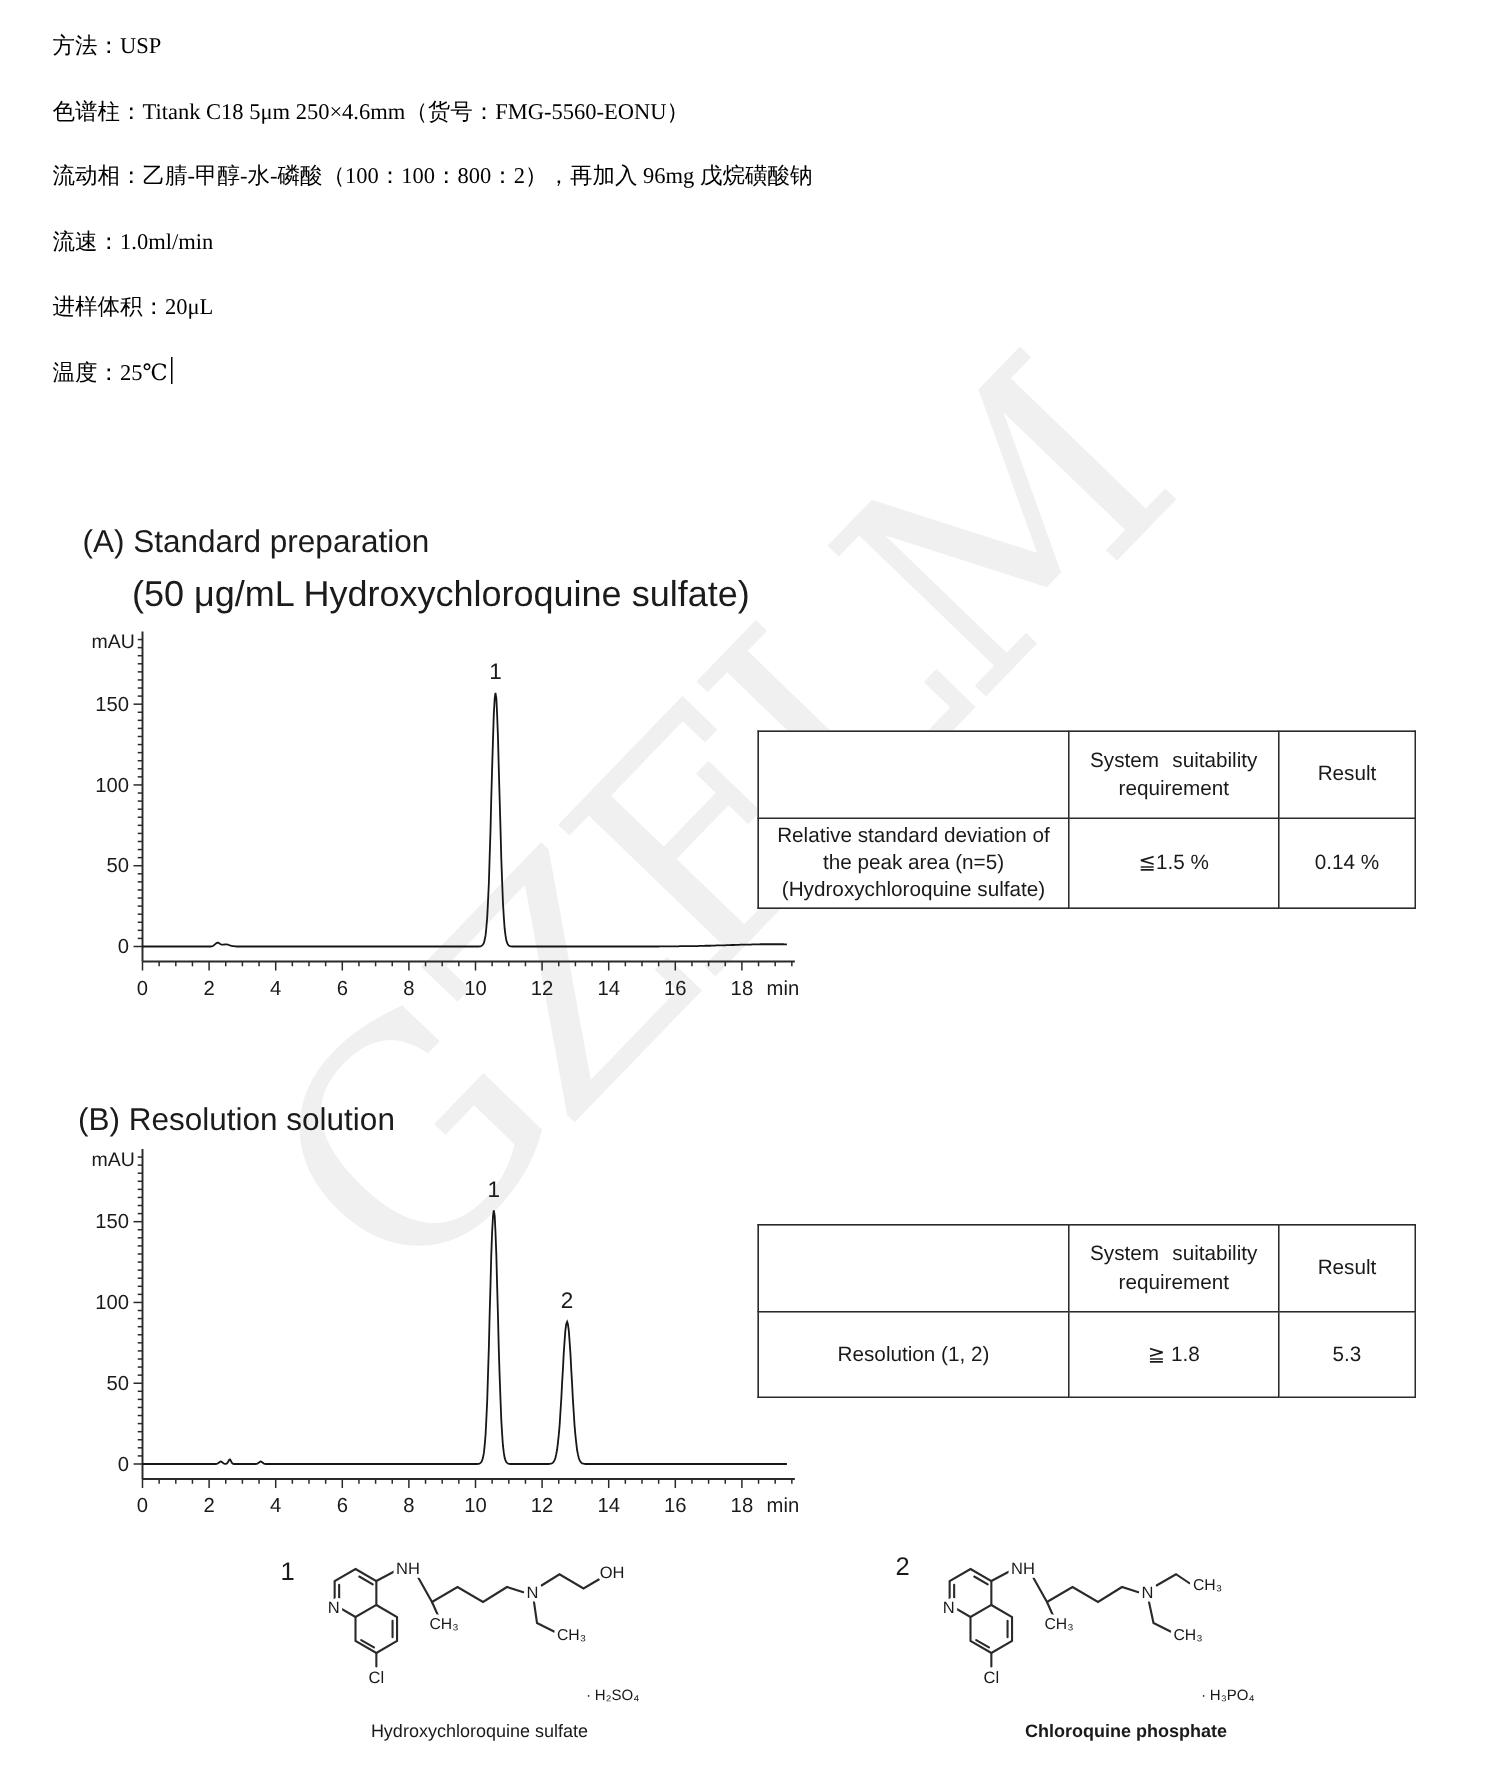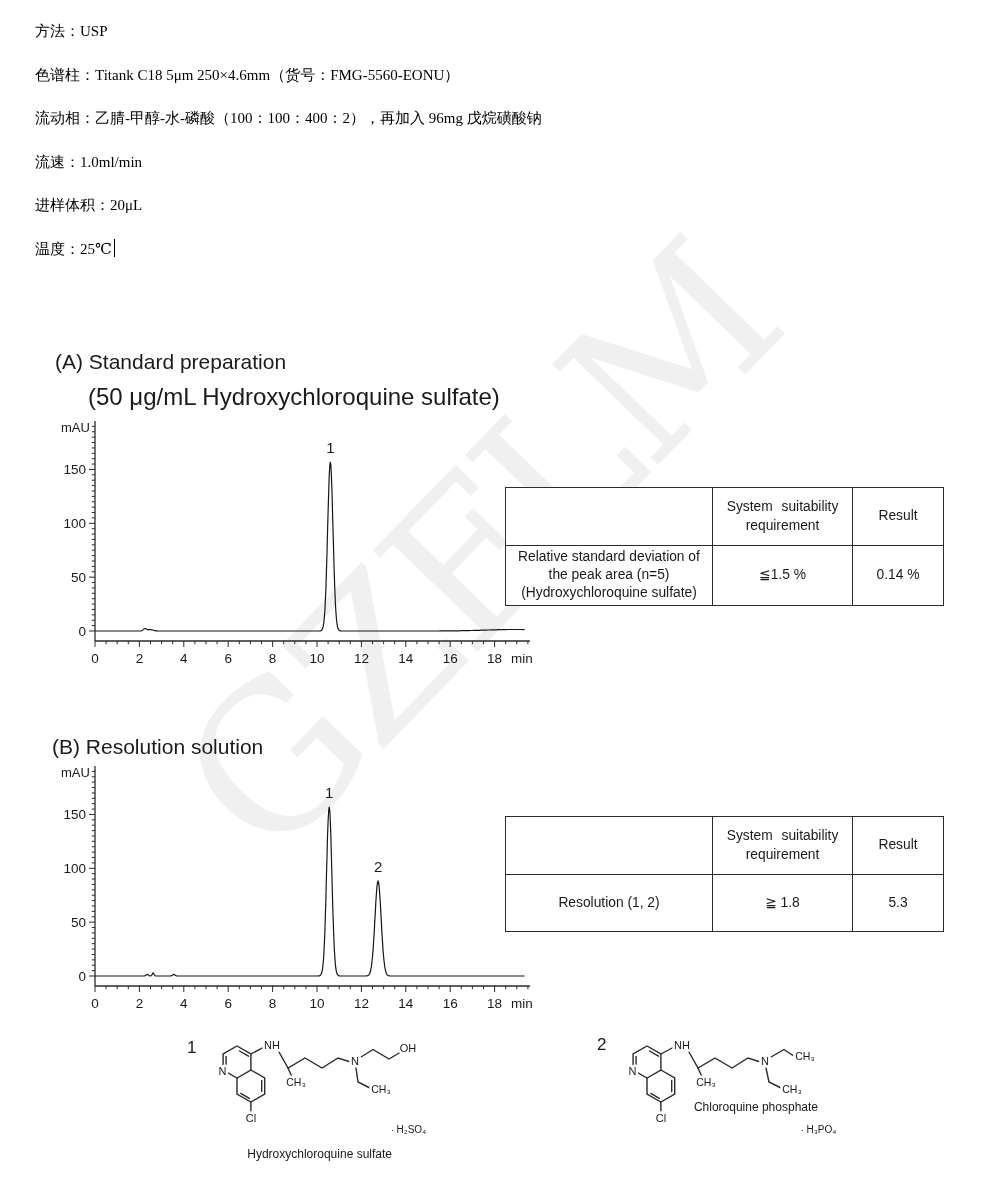--- a/index.html
+++ b/index.html
@@ -65,21 +65,21 @@
 </head>
 <body>
 
 <div class="watermark">GZFLM</div>
 
 <div class="content">
 
   <div class="method">
     <div class="mline">方法：USP</div>
     <div class="mline">色谱柱：Titank C18 5μm 250×4.6mm（货号：FMG-5560-EONU）</div>
-    <div class="mline">流动相：乙腈-甲醇-水-磷酸（100：100：400：2），再加入 96mg 戊烷磺酸钠</div>
+    <div class="mline">流动相：乙腈-甲醇-水-磷酸（100：100：800：2），再加入 96mg 戊烷磺酸钠</div>
     <div class="mline">流速：1.0ml/min</div>
     <div class="mline">进样体积：20μL</div>
     <div class="mline"><span>温度：25℃</span><span class="caret"></span></div>
   </div>
 
   <div class="heading" style="left:55px; top:350px;">(A) Standard preparation</div>
   <div class="subtitle" style="left:88px; top:383px;">(50 μg/mL Hydroxychloroquine sulfate)</div>
 
   <svg class="chrom" id="chromA" style="top:418px;" viewBox="0 0 480 255">
       <line x1="40" y1="3" x2="40" y2="223" stroke="#2a2a2a" stroke-width="1.3"></line>
@@ -377,15 +377,15 @@
     </g>
     <text x="27.5" y="43">N</text>
     <text x="55.9" y="90">Cl</text>
     <text x="77" y="17">NH</text>
     <text x="101" y="54" class="sm">CH₃</text>
     <text x="160" y="33">N</text>
     <text x="200" y="28" class="sm">CH₃</text>
     <text x="187" y="61" class="sm">CH₃</text>
     <text x="196" y="101" class="salt">∙ H₃PO₄</text>
   </svg>
-  <div class="caption" style="left:578px; top:1100px;">Chloroquine phosphate</div>
+  <div class="caption" style="left:578px; top:1147px;font-weight:bold;">Chloroquine phosphate</div>
 
 </div>
 
 </body></html>

